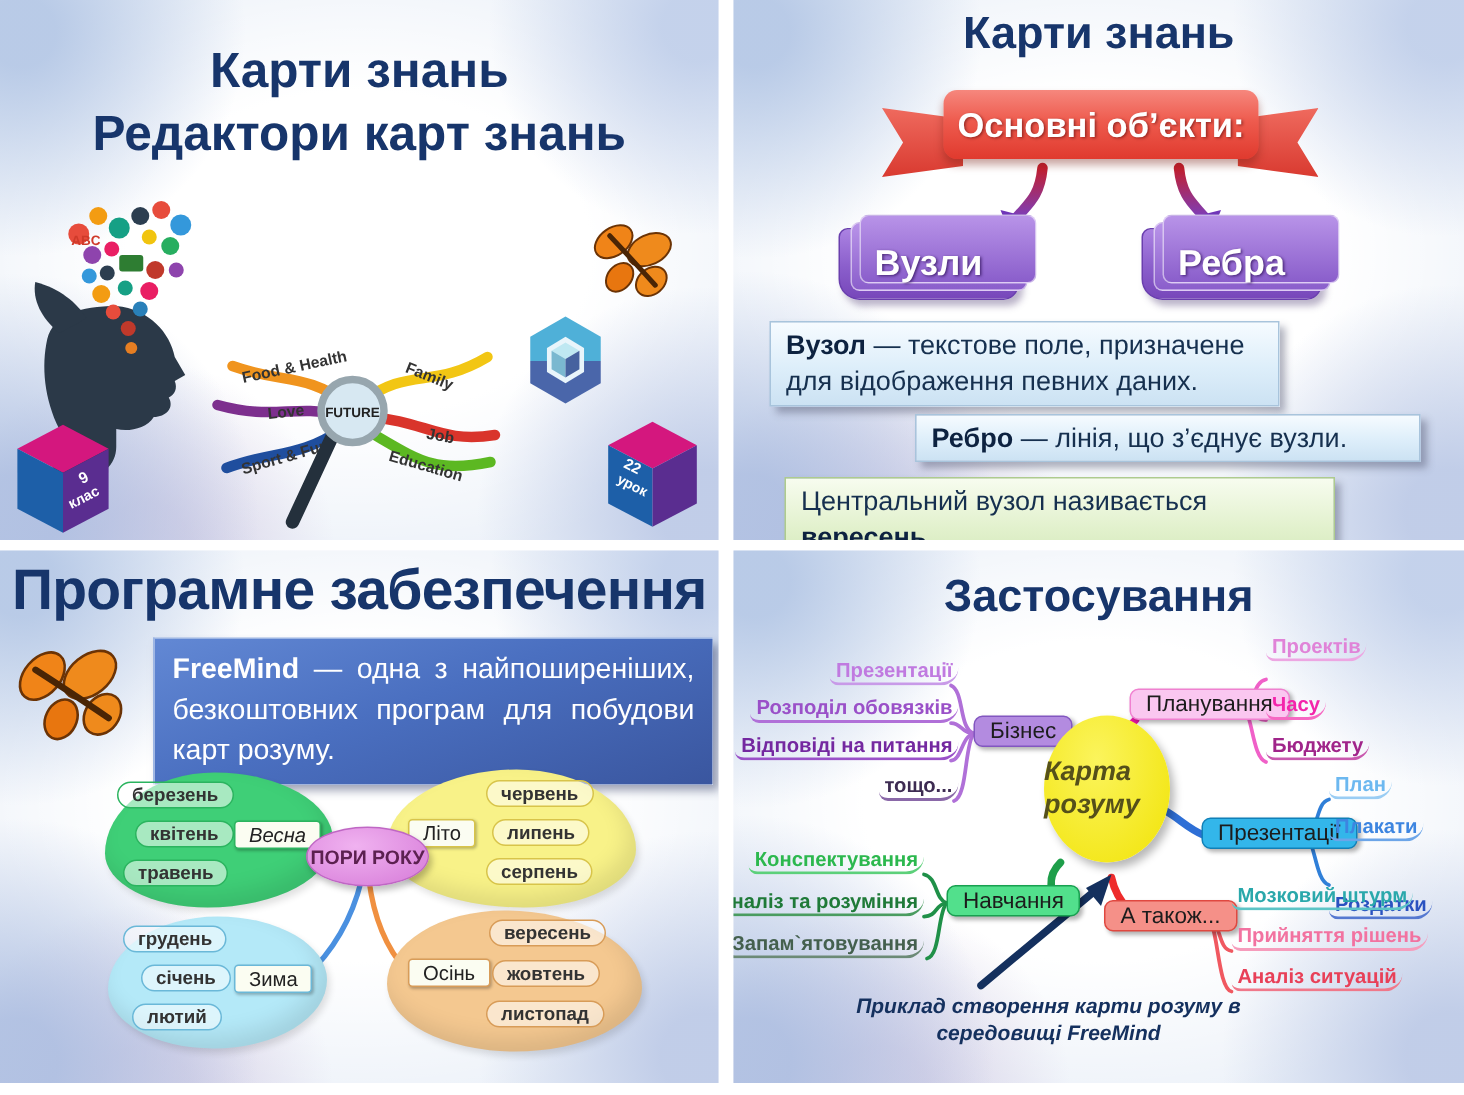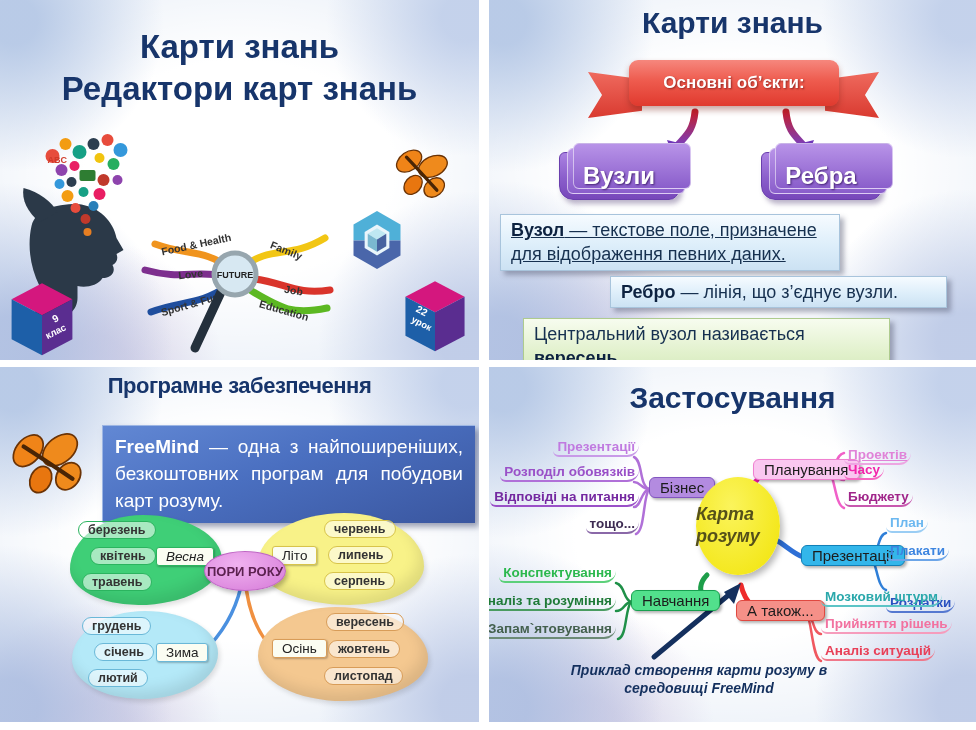--- a/index.html
+++ b/index.html
@@ -25,38 +25,38 @@
   .cube{position:absolute;}
   
   .t2{top:6px;font-size:30px;}
   .ribbon-tail{position:absolute;top:72px;width:54px;height:46px;background:linear-gradient(180deg,#ef6a5e,#d93a30);}
   .tail-l{left:99px;clip-path:polygon(0 0,100% 16%,100% 84%,0 100%,26% 50%);}
   .tail-r{left:336px;clip-path:polygon(0 16%,100% 0,74% 50%,100% 100%,0 84%);}
   .ribbon-center{position:absolute;left:140px;top:60px;width:210px;height:46px;z-index:2;
       background:linear-gradient(180deg,#f6877d 0%,#ee5b4e 45%,#e03a2e 100%);
       border-radius:9px;box-shadow:0 4px 6px rgba(120,30,20,.4);
       display:flex;align-items:center;justify-content:center;
-      color:#fff;font-weight:bold;font-size:17px;text-shadow:1px 1px 2px rgba(90,10,10,.6);}
+      color:#fff;font-weight:bold;font-size:23px;text-shadow:1px 1px 2px rgba(90,10,10,.6);}
   .card{position:absolute;top:152px;width:118px;height:46px;z-index:2;
       background:linear-gradient(180deg,#ab82e2 0%,#8a5ecb 55%,#7747ba 100%);
       border:1px solid #6a3fae;border-radius:6px 6px 10px 14px;
       display:flex;align-items:center;justify-content:center;
       color:#fff;font-weight:bold;font-size:24px;text-shadow:1px 1px 2px rgba(40,10,80,.7);
       box-shadow:3px 4px 5px rgba(60,40,100,.35);}
   .card::before,.card::after{content:"";position:absolute;inset:0;border-radius:6px;z-index:-1;
       background:linear-gradient(180deg,#b893e8,#8a5ecb);border:1px solid #fff8;}
   .card::before{transform:translate(7px,-5px);}
   .card::after{transform:translate(13px,-10px);}
   .defbox{position:absolute;color:#16304f;font-size:18px;line-height:1.35;padding:3px 10px;
       background:linear-gradient(180deg,#f6fbff 0%,#ddeefa 55%,#cce2f3 100%);
       border:1px solid #a8c4dc;box-shadow:4px 4px 5px rgba(80,85,110,.45);}
   .defbox b{color:#0d2240;}
   .rootbox{background:linear-gradient(180deg,#f7fcef 0%,#e2f1cd 60%,#d4e9ba 100%);border:1px solid #aecb8e;}
   
-  .t3{top:6px;font-size:22px;letter-spacing:-.5px;}
+  .t3{top:6px;font-size:38px;letter-spacing:-.5px;}
   .fmbox{position:absolute;left:102px;top:58px;width:348px;padding:8px 12px;
       background:linear-gradient(160deg,#6288d4 0%,#49148c0 0%,#4a6fc0 45%,#3a569f 100%);
       background:linear-gradient(160deg,#6288d4 0%,#4a6fc0 45%,#3a569f 100%);
       border-top:1px solid #9db6e4;border-left:1px solid #9db6e4;
       box-shadow:4px 4px 6px rgba(60,70,110,.5);
       color:#fff;font-size:19px;line-height:1.42;text-align:justify;}
   .cloud{position:absolute;box-shadow:inset -5px -8px 14px rgba(0,0,0,.10), 2px 3px 5px rgba(0,0,0,.12);}
   .pill{position:absolute;font-size:12.5px;font-weight:bold;color:#333;
       background:rgba(255,255,255,.55);border:1px solid;border-radius:9px;padding:1px 9px;white-space:nowrap;}
   .slabel{position:absolute;font-size:13.5px;color:#222;background:#fbfdf2;border:1px solid;
@@ -202,21 +202,21 @@
       </defs>
       <path d="M206,112 C204,132 196,136 188,146" stroke="url(#ag)" stroke-width="7" fill="none" stroke-linecap="round"></path>
       <polygon points="178,140 194,144 185,158" fill="#6f35b8"></polygon>
       <path d="M297,112 C299,132 307,136 315,146" stroke="url(#ag)" stroke-width="7" fill="none" stroke-linecap="round"></path>
       <polygon points="309,144 325,140 318,158" fill="#6f35b8"></polygon>
     </svg>
 
     <div class="card" style="left:70px;">Вузли</div>
     <div class="card" style="left:272px;">Ребра</div>
 
-    <div class="defbox" style="left:11px;top:214px;width:318px;text-decoration:underline;">
+    <div class="defbox" style="left:24px;top:214px;width:318px;">
       <b>Вузол</b><span> — текстове поле, призначене для відображення певних даних.</span>
     </div>
     <div class="defbox" style="left:121px;top:276px;width:315px;">
       <b>Ребро</b><span> — лінія, що з’єднує вузли.</span>
     </div>
     <div class="defbox rootbox" style="left:34px;top:318px;width:345px;">
       <span>Центральний вузол називається </span><b>вересень</b>
     </div>
   </div>
 
@@ -325,21 +325,21 @@
     <div class="bbox" style="left:264px;top:92px;background:#fac7f0;border-color:#f080d0;">Планування</div>
     <div class="bbox" style="left:312px;top:178px;background:#33b6ea;border-color:#1080b8;">Презентації</div>
     <div class="bbox" style="left:142px;top:223px;background:#52e08c;border-color:#18a050;">Навчання</div>
     <div class="bbox" style="left:247px;top:233px;background:#f59088;border-color:#e04840;">А також...</div>
 
     <div class="leaf" style="right:337px;top:72px;color:#c07ae0;border-color:#c89ae8;">Презентації</div>
     <div class="leaf" style="right:337px;top:97px;color:#9a50c8;border-color:#b070d8;">Розподіл обовязків</div>
     <div class="leaf" style="right:337px;top:122px;color:#7428a0;border-color:#9a50c8;">Відповіді на питання</div>
     <div class="leaf" style="right:337px;top:149px;color:#3d2b52;border-color:#8a68a8;">тощо...</div>
 
-    <div class="leaf" style="left:355px;top:80px;color:#e083d8;border-color:#eda6e2;text-decoration:underline;">Проектів</div>
+    <div class="leaf" style="left:355px;top:56px;color:#e083d8;border-color:#eda6e2;">Проектів</div>
     <div class="leaf" style="left:355px;top:95px;color:#f325ab;border-color:#f668c2;">Часу</div>
     <div class="leaf" style="left:355px;top:122px;color:#a0258a;border-color:#c858ae;">Бюджету</div>
 
     <div class="leaf" style="left:397px;top:148px;color:#6cb8f0;border-color:#9acdf4;">План</div>
     <div class="leaf" style="left:397px;top:176px;color:#3d85e0;border-color:#6ca5e8;">Плакати</div>
     <div class="leaf" style="left:397px;top:204px;color:#2a52c0;border-color:#5578d0;margin-top:24px;">Роздатки</div>
 
     <div class="leaf" style="right:360px;top:198px;color:#2cb84e;border-color:#5cd07a;">Конспектування</div>
     <div class="leaf" style="right:360px;top:226px;color:#1f7a38;border-color:#4a9c60;">Аналіз та розуміння</div>
     <div class="leaf" style="right:360px;top:254px;color:#44604e;border-color:#6c8a76;">Запам`ятовування</div>

